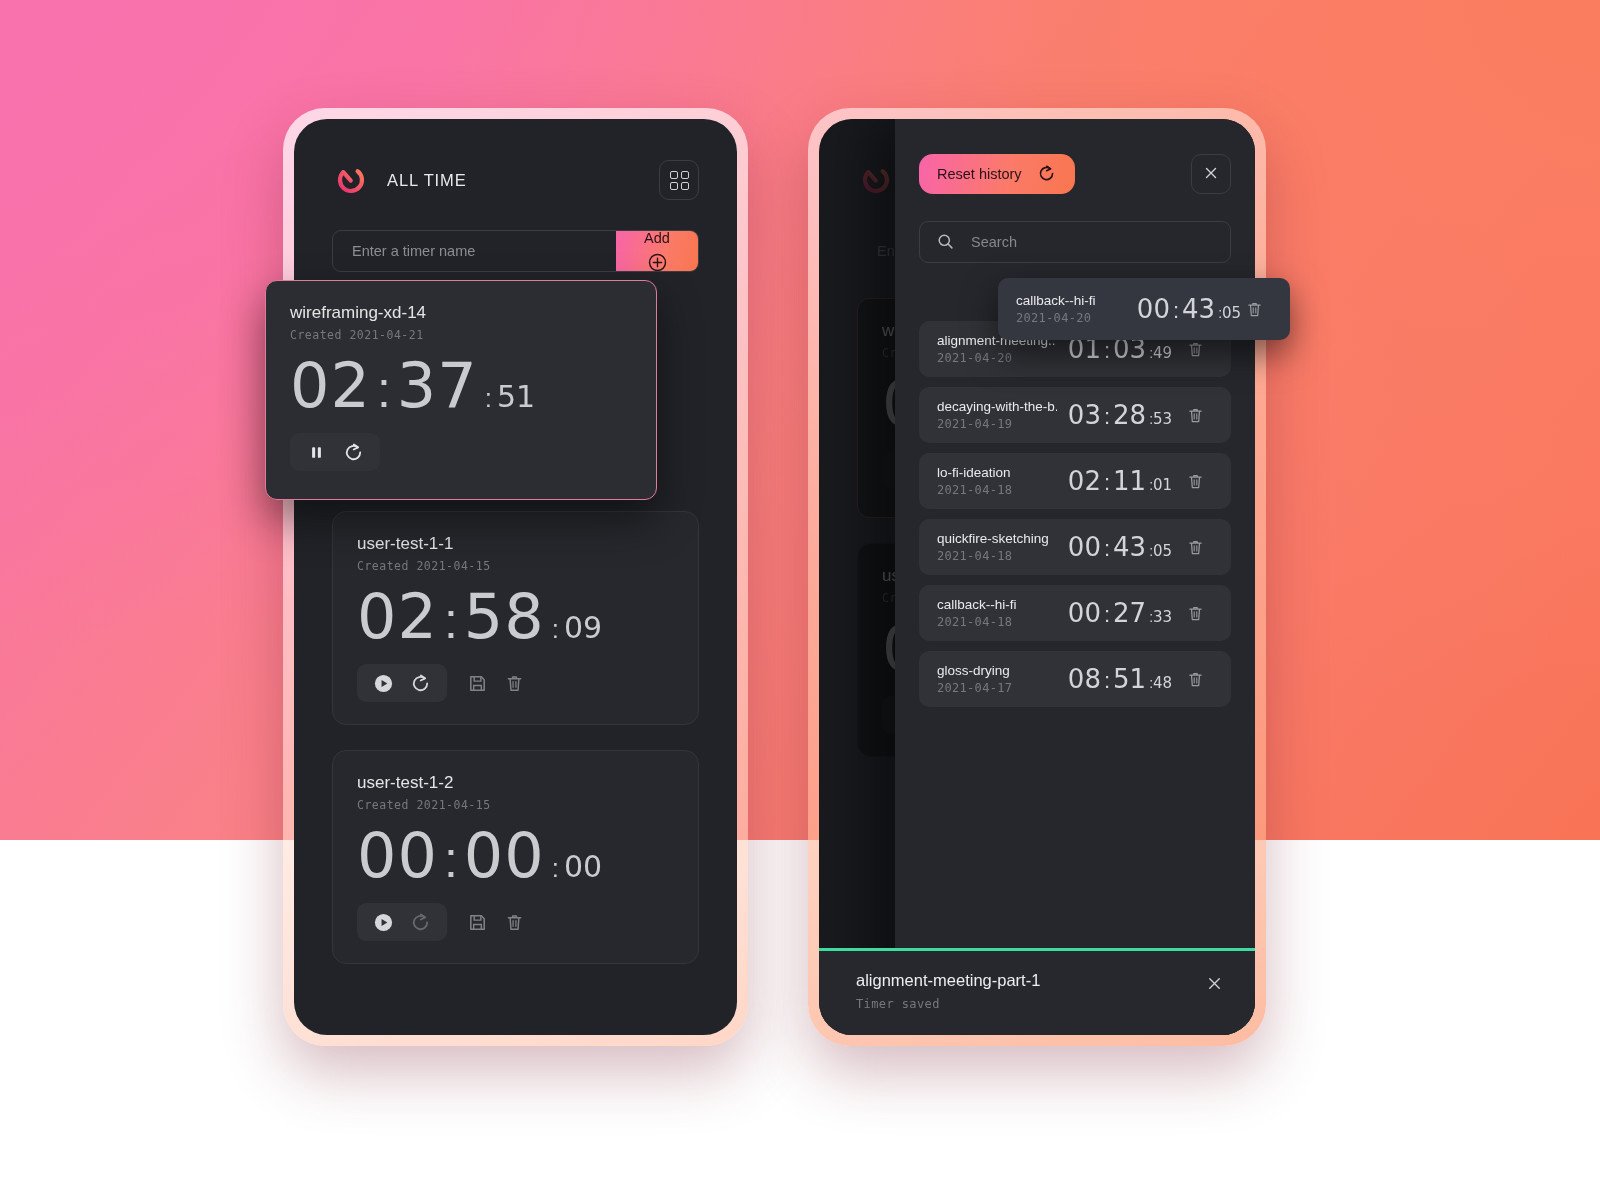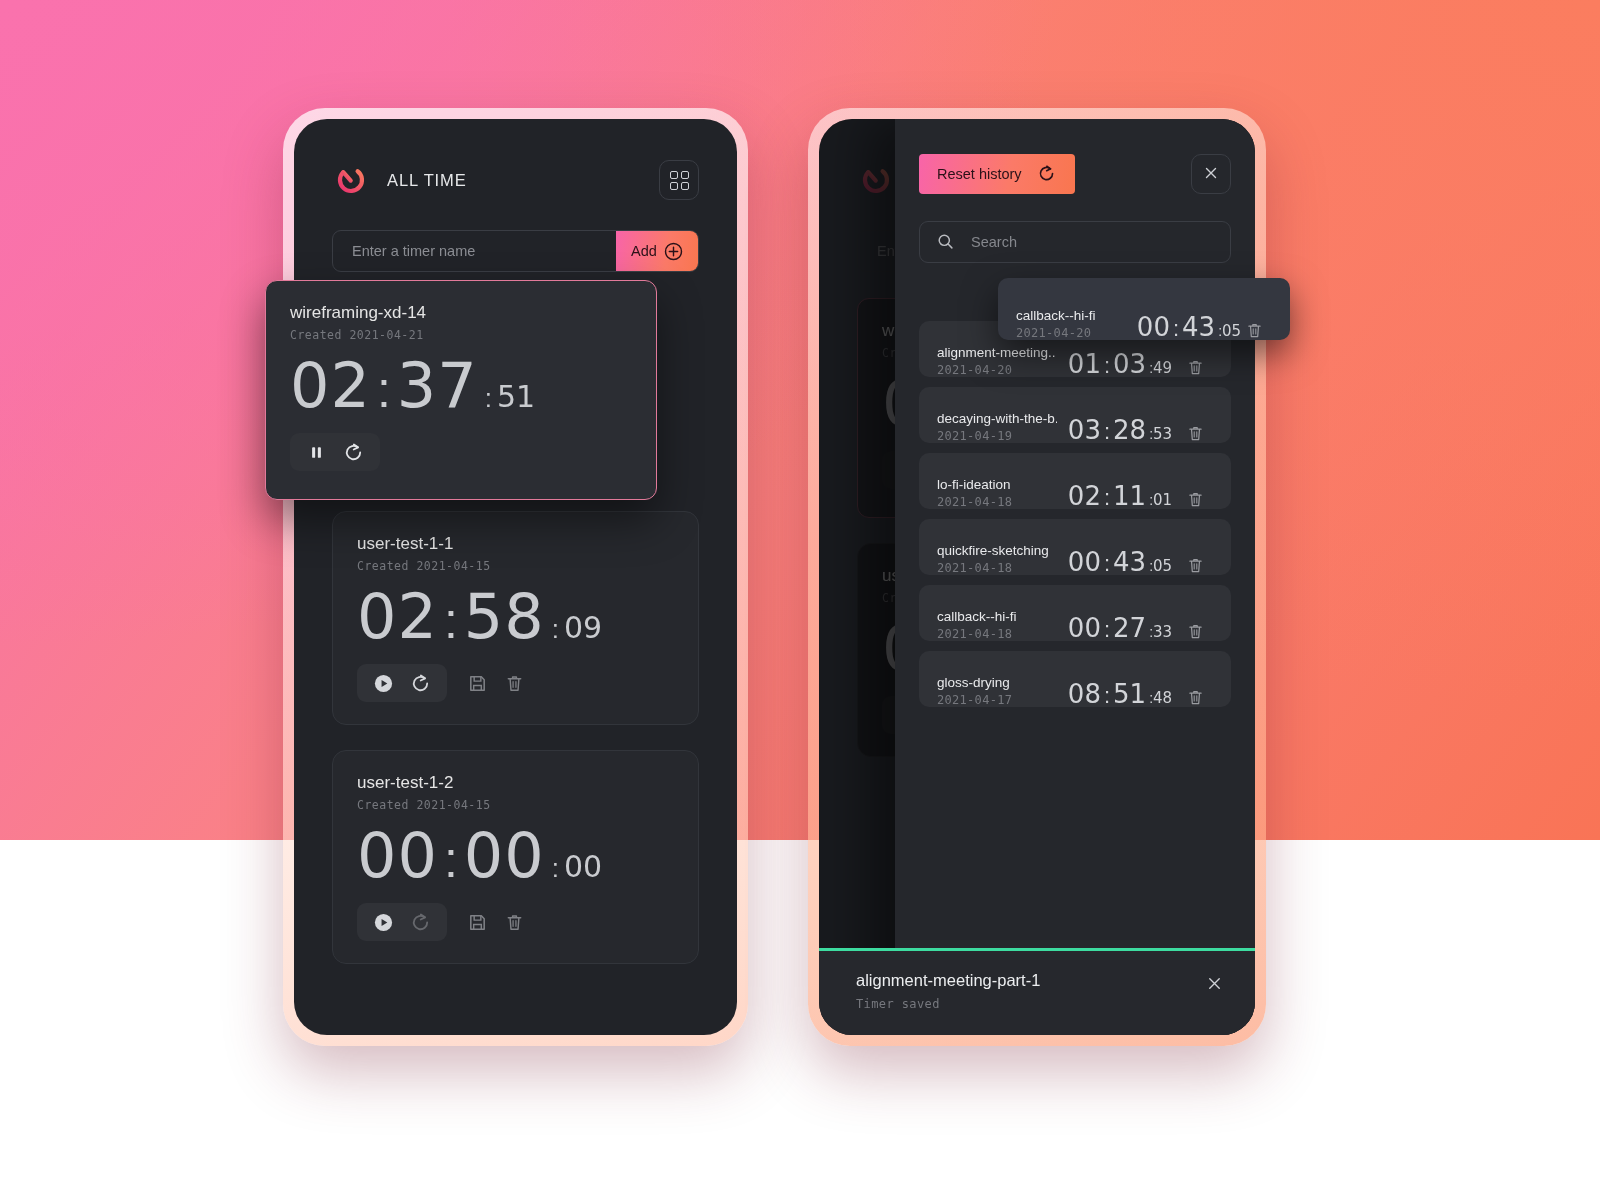--- a/index.html
+++ b/index.html
@@ -88,20 +88,21 @@
   }
   .addrow input::placeholder { color: #8b8d93; }
   .add-btn {
     width: 82px;
     display: flex; align-items: center; justify-content: center; gap: 7px;
     border: 0;
     background: linear-gradient(100deg, #f864a9 0%, #fb7a68 62%, #f9764f 100%);
     color: #2a1118;
     font-size: 14.5px;
     font-family: "Liberation Sans", sans-serif;
+    flex-direction: column;
   }
   .plus-circle { width: 19px; height: 19px; }
 
   
   .cards { margin-top: 26px; }
   .card {
     border: 1px solid #32353b;
     border-radius: 14px;
     background: #26282d;
     padding: 22px 24px 22px 24px;
@@ -159,21 +160,21 @@
     background: #25272c;
     box-shadow: -26px 0 48px rgba(0,0,0,.46);
     padding: 34px 24px 0 24px;
   }
   .drawer-top { display: flex; align-items: center; height: 42px; }
   .reset-btn {
     display: flex; align-items: center; gap: 14px;
     height: 40px;
     padding: 0 18px;
     border: 0;
-    border-radius: 4px;
+    border-radius: 14px;
     background: linear-gradient(100deg, #f864a9 0%, #fb7a68 58%, #f9764f 100%);
     color: #2a1118;
     font-size: 14.5px;
     font-family: "Liberation Sans", sans-serif;
   }
   .close-btn {
     margin-left: auto;
     width: 40px; height: 40px;
     border: 1px solid #3a3d44;
     border-radius: 10px;
@@ -192,21 +193,21 @@
   .search input {
     flex: 1;
     background: transparent; border: 0; outline: 0;
     font-size: 14.5px; color: #d9dadd;
     font-family: "Liberation Sans", sans-serif;
   }
   .search input::placeholder { color: #85878d; }
 
   .hist { margin-top: 58px; }
   .hrow {
-    display: flex; align-items: flex-end;
+    display: flex; align-items: center;
     background: #303237;
     border-radius: 10px;
     height: 56px;
     padding: 0 26px 0 18px;
     margin-bottom: 10px;
   }
   .hrow-texts { width: 120px; flex: 0 0 120px; }
   .hname { font-size: 13.5px; color: #e9eaec; white-space: nowrap; overflow: hidden; }
   .hdate {
     font-family: "DejaVu Sans Mono", monospace;

